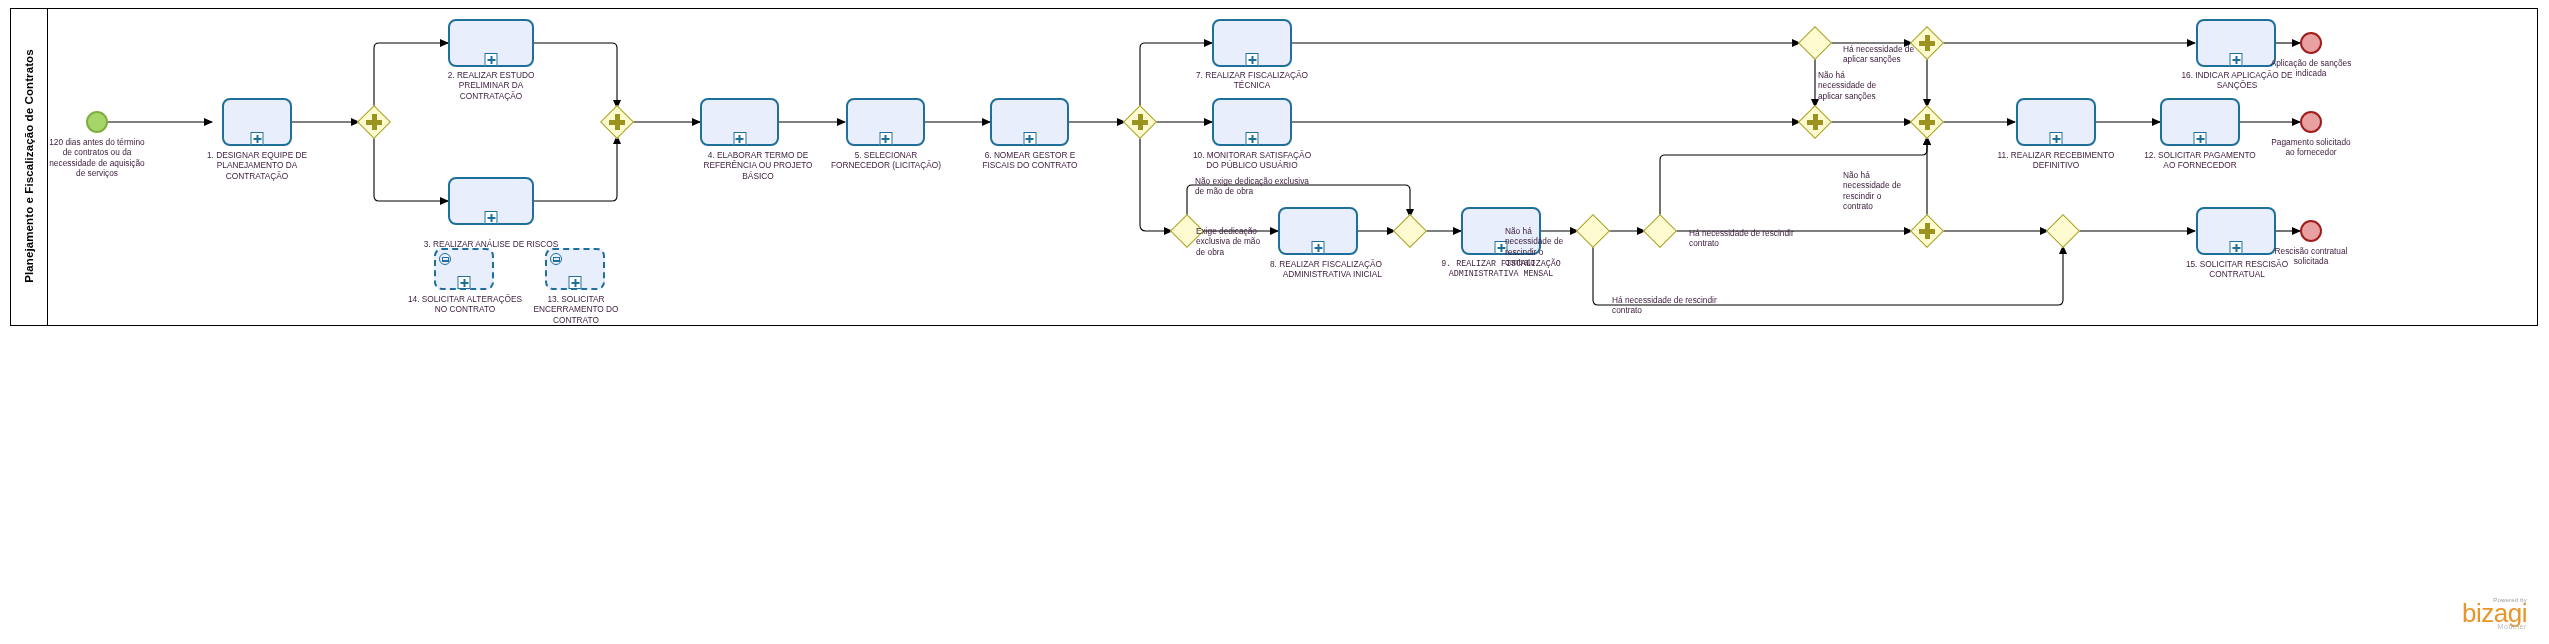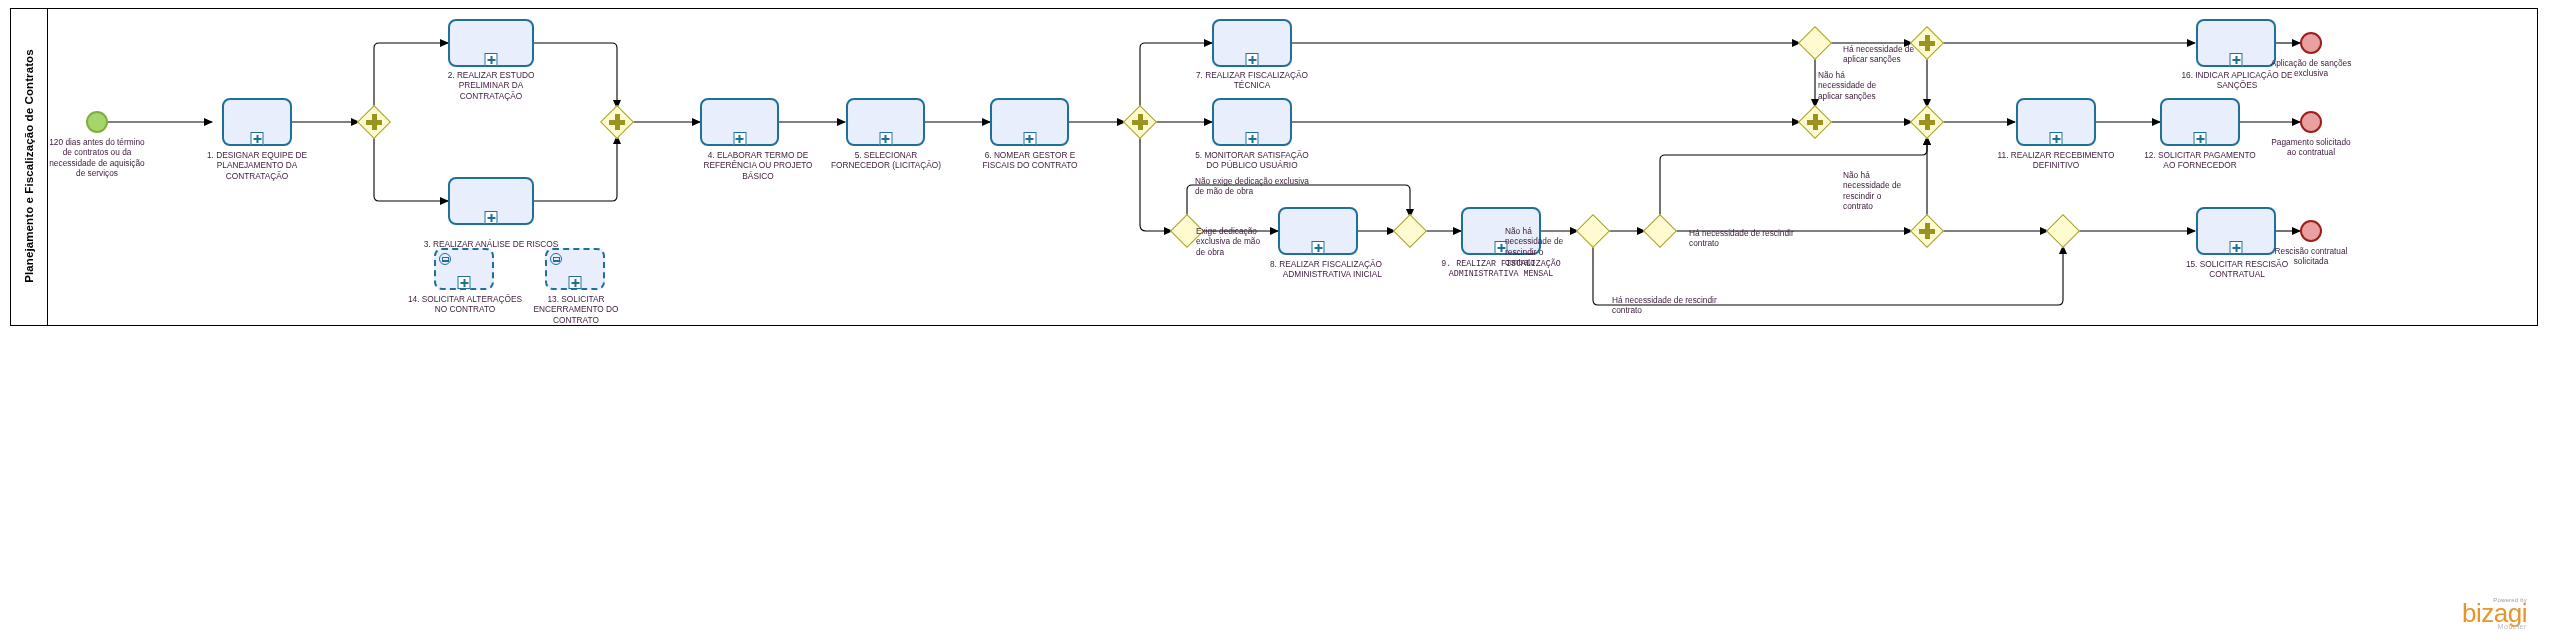--- a/index.html
+++ b/index.html
@@ -182,21 +182,21 @@
   <div class="lb" style="left:968px;top:150px;width:124px;">6. NOMEAR GESTOR E FISCAIS DO CONTRATO</div>
 
   <div class="task" style="left:1212px;top:19px;width:80px;">
     <span class="plus"></span>
   </div>
   <div class="lb" style="left:1192px;top:70px;width:120px;">7. REALIZAR FISCALIZAÇÃO TÉCNICA</div>
 
   <div class="task" style="left:1212px;top:98px;width:80px;">
     <span class="plus"></span>
   </div>
-  <div class="lb" style="left:1188px;top:150px;width:128px;">5. MONITORAR SATISFAÇÃO DO PÚBLICO USUÁRIO</div>
+  <div class="lb" style="left:1188px;top:150px;width:128px;">10. MONITORAR SATISFAÇÃO DO PÚBLICO USUÁRIO</div>
 
   <div class="task" style="left:1278px;top:207px;width:80px;">
     <span class="plus"></span>
   </div>
   <div class="lb" style="left:1254px;top:259px;width:128px;text-align:right;">8. REALIZAR FISCALIZAÇÃO ADMINISTRATIVA INICIAL</div>
 
   <div class="task" style="left:1461px;top:207px;width:80px;">
     <span class="plus"></span>
   </div>
   <div class="lb" style="left:1437px;top:259px;width:128px;font-family:Liberation Mono, monospace;">9. REALIZAR FISCALIZAÇÃO ADMINISTRATIVA MENSAL</div>
@@ -280,24 +280,24 @@
     </div>
   <div class="gw par" style="left:1912px;top:216px;">
     <span class="dia"></span>
       <span class="pl"></span>
     </div>
   <div class="gw" style="left:2048px;top:216px;">
     <span class="dia"></span>
     </div>
 
   <div class="ev end" style="left:2300px;top:32px;"></div>
-  <div class="lb" style="left:2270px;top:58px;width:82px;">Aplicação de sanções exclusiva</div>
+  <div class="lb" style="left:2270px;top:58px;width:82px;">Aplicação de sanções indicada</div>
 
   <div class="ev end" style="left:2300px;top:111px;"></div>
-  <div class="lb" style="left:2268px;top:137px;width:86px;">Pagamento solicitado ao contratual</div>
+  <div class="lb" style="left:2268px;top:137px;width:86px;">Pagamento solicitado ao fornecedor</div>
 
   <div class="ev end" style="left:2300px;top:220px;"></div>
   <div class="lb" style="left:2270px;top:246px;width:82px;">Rescisão contratual solicitada</div>
 
   <div class="flowlb" style="left:1843px;top:44px;width:78px;">Há necessidade de aplicar sanções</div>
   <div class="flowlb" style="left:1818px;top:70px;width:72px;">Não há necessidade de aplicar sanções</div>
   <div class="flowlb" style="left:1195px;top:176px;width:122px;">Não exige dedicação exclusiva de mão de obra</div>
   <div class="flowlb" style="left:1196px;top:226px;width:72px;">Exige dedicação exclusiva de mão de obra</div>
   <div class="flowlb" style="left:1505px;top:226px;width:66px;">Não há necessidade de rescindir o contrato</div>
   <div class="flowlb" style="left:1843px;top:170px;width:70px;">Não há necessidade de rescindir o contrato</div>

